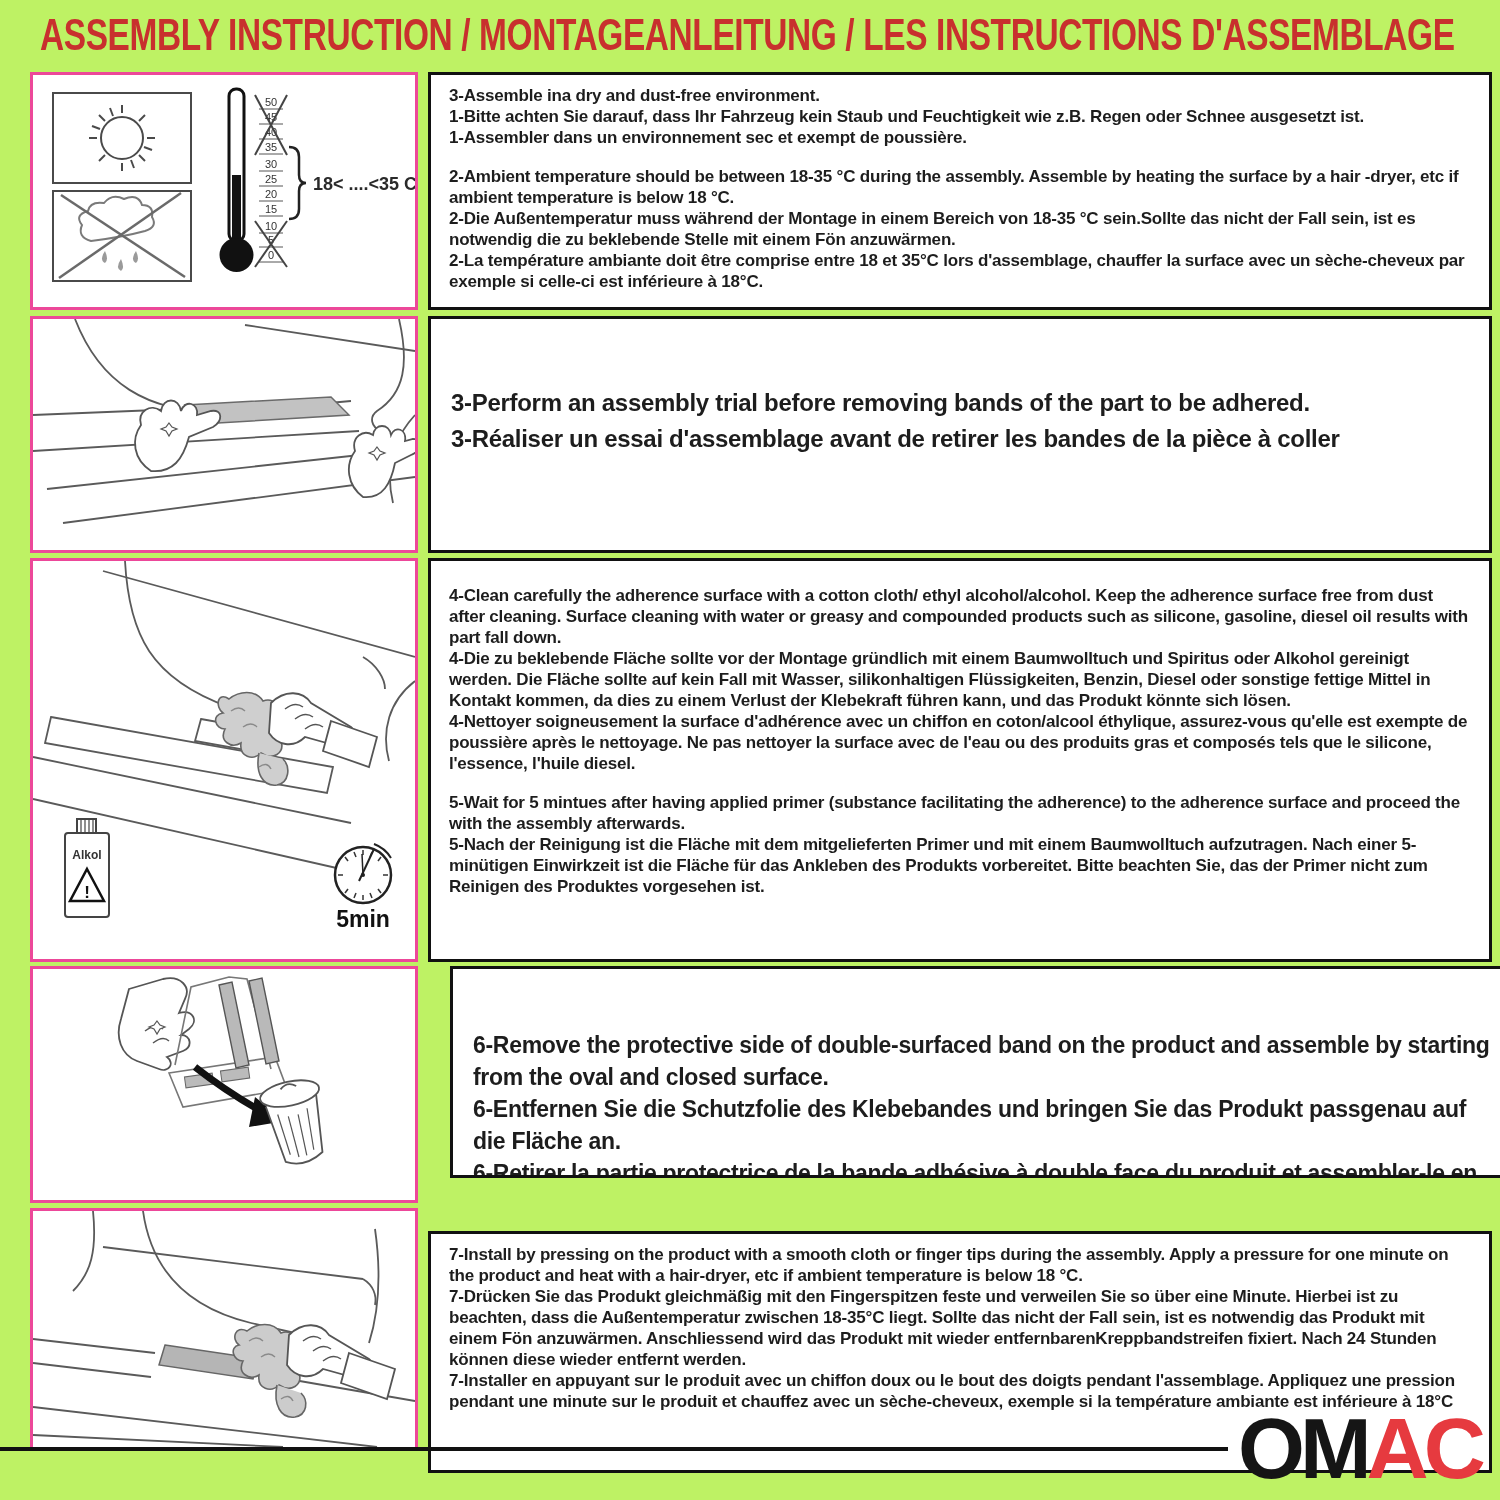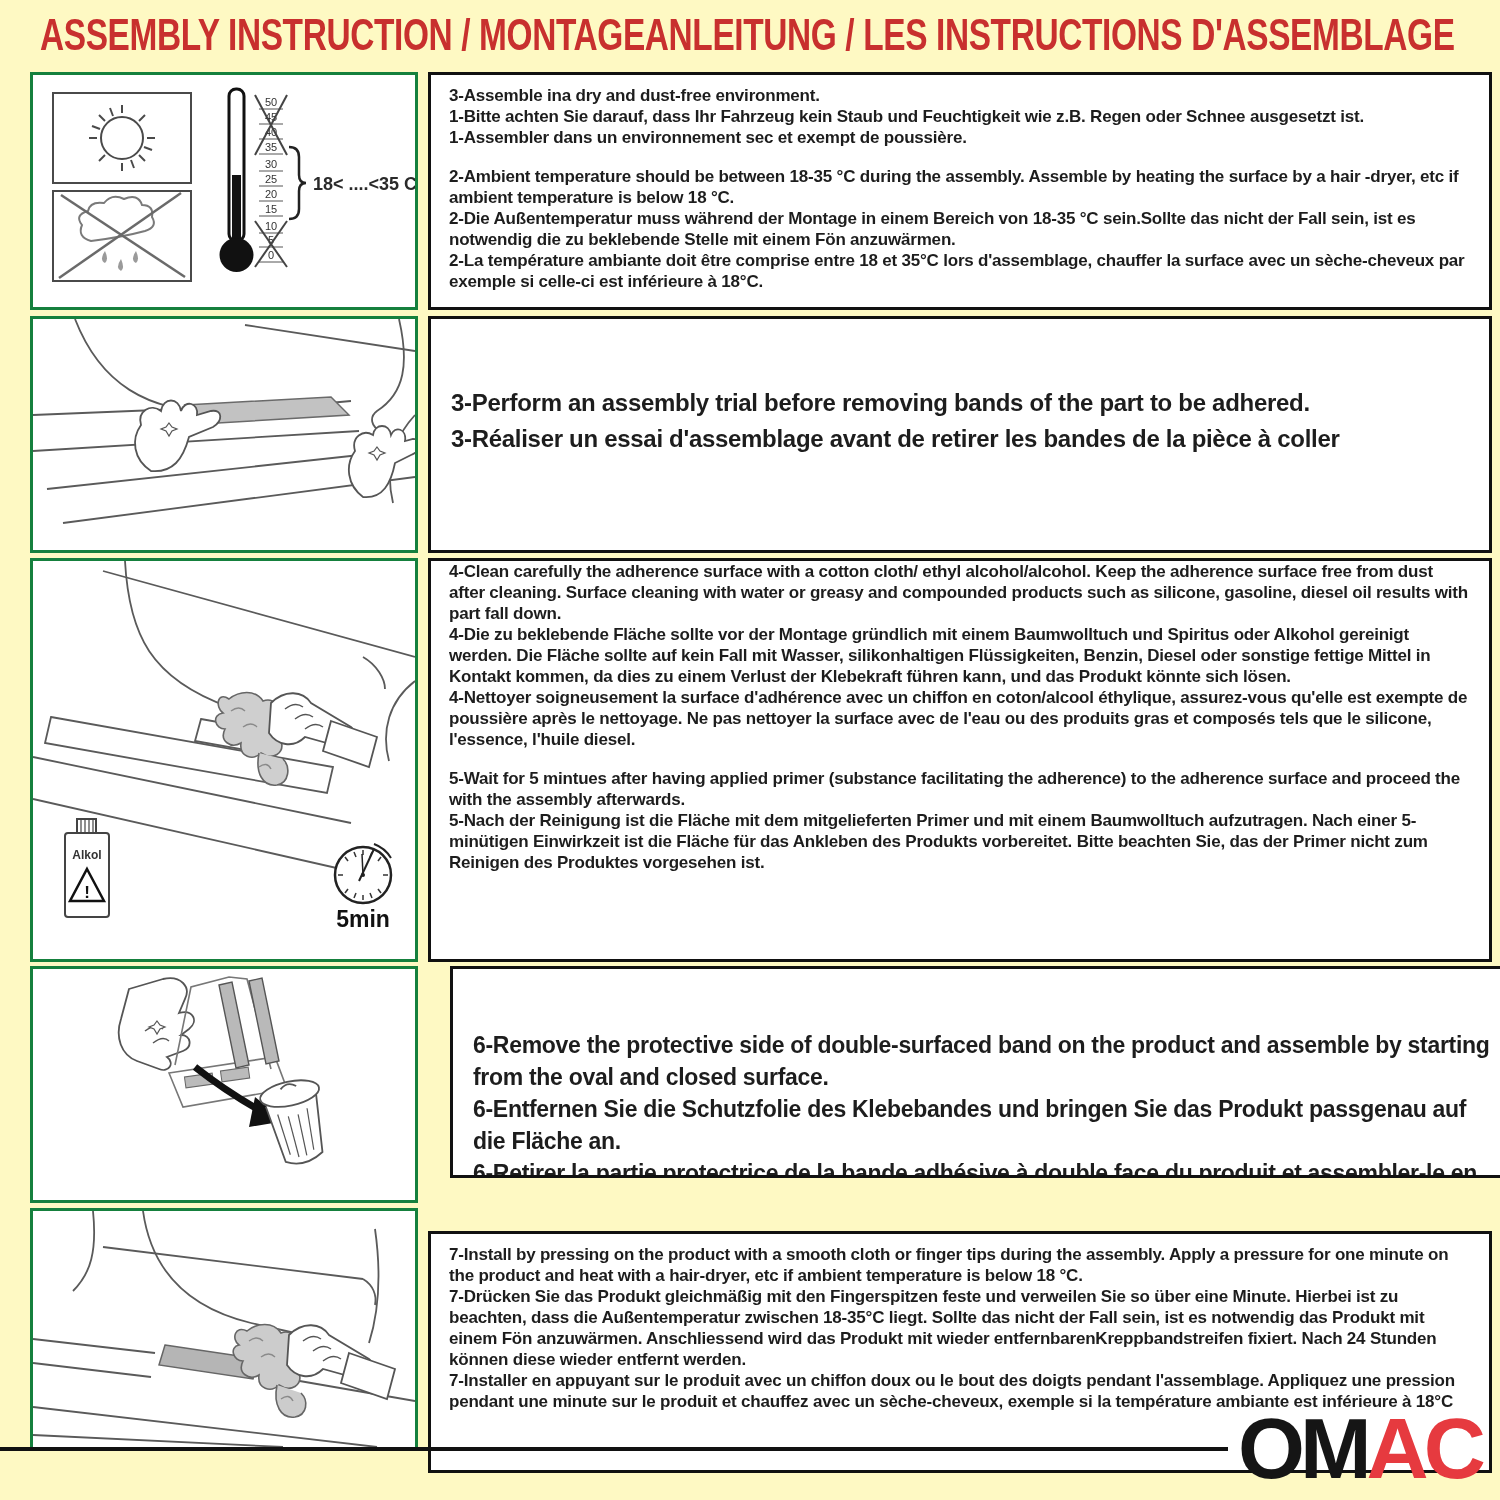--- a/index.html
+++ b/index.html
@@ -1,38 +1,38 @@
 <!DOCTYPE html>
 <html><head>
 <meta charset="utf-8">
 <style>
   html,body{margin:0;padding:0;background:#e9e9e9;}
   .page{
-    position:relative;width:1500px;height:1500px;background:#fef9c3;
+    position:relative;width:1500px;height:1500px;background:#bef264;
     font-family:"Liberation Sans", sans-serif;color:#1d1d1d;overflow:hidden;
     margin:0 auto;
   }
   .title{
     position:absolute;left:40px;top:10px;
     font-size:44px;font-weight:800;color:#C8302E;
     transform:scaleX(0.76);transform-origin:left top;
     white-space:nowrap;letter-spacing:-0.5px;
   }
   .illus{
     position:absolute;left:30px;width:388px;background:#fff;
-    border:3px solid #15803d;box-sizing:border-box;
+    border:3px solid #ec4899;box-sizing:border-box;
   }
   .panel{
     position:absolute;left:428px;width:1064px;background:#fff;
     border:3px solid #111;box-sizing:border-box;overflow:hidden;
   }
   .panel p{margin:0;font-weight:bold;}
   .panel .b{font-weight:700;}
   .small{font-size:17px;line-height:21px;letter-spacing:-0.2px;padding:10px 18px;}
-  .small3{font-size:17px;line-height:21px;letter-spacing:-0.2px;padding:0 18px;}
+  .small3{font-size:17px;line-height:21px;letter-spacing:-0.2px;padding:24px 18px;}
   .large2{font-size:24px;line-height:36px;letter-spacing:-0.3px;padding:66px 20px 0 20px;}
   .large4{font-size:23px;line-height:32px;letter-spacing:-0.3px;padding:60px 20px 0 20px;}
   .spacer{height:18px;}
   .bottom-rule{position:absolute;left:0;top:1447px;width:1228px;height:4px;background:#111;}
   .logo{
     position:absolute;left:1238px;top:1402px;height:92px;
     font-size:86px;font-weight:900;line-height:92px;letter-spacing:-5px;
     white-space:nowrap;
   }
   .logo .lk{color:#151515;}

